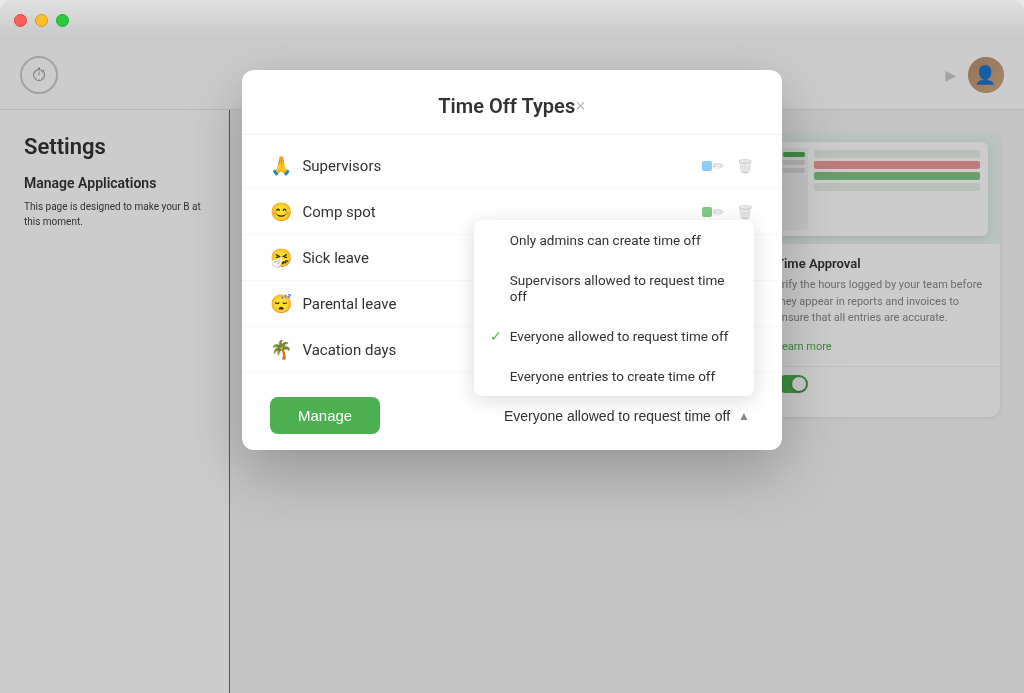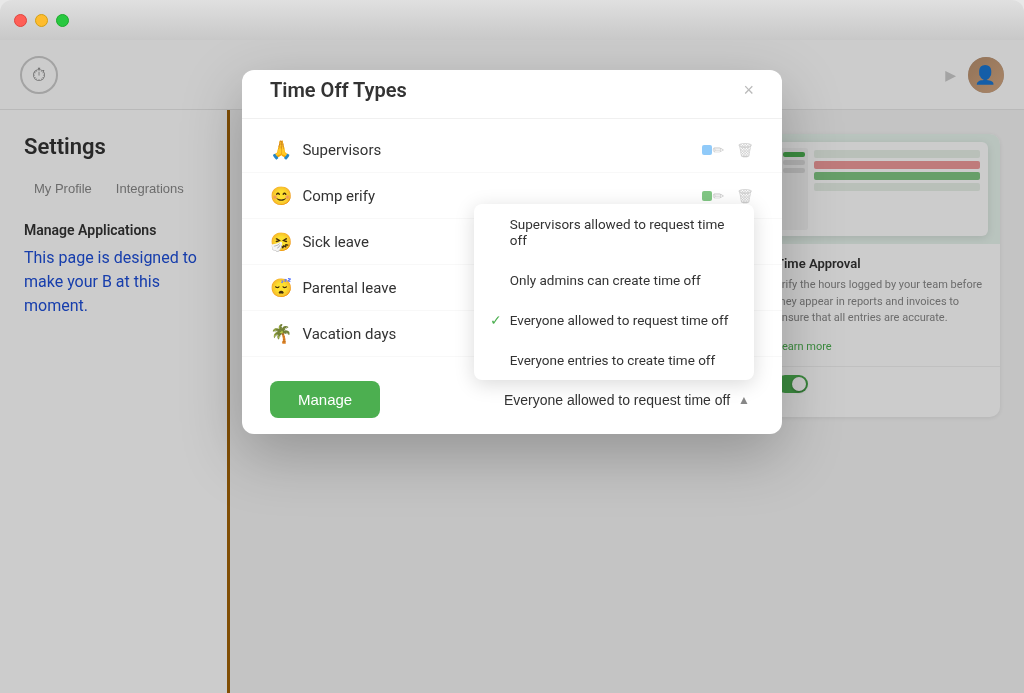--- a/index.html
+++ b/index.html
@@ -92,21 +92,21 @@
       height: calc(653px - 70px);
       position: relative;
     }
 
     
     .sidebar {
       width: 230px;
       background: #fff;
       padding: 24px 0;
       flex-shrink: 0;
-      border-right: 3px solid #a16207;
+      border-right: 1px solid #a16207;
     }
     .settings-title {
       font-size: 22px;
       font-weight: 600;
       color: #333;
       padding: 0 24px 16px;
     }
     .sidebar-tabs {
       display: flex;
       padding: 0 24px;
@@ -122,22 +122,22 @@
       background: none;
       border: none;
     }
     .sidebar-section-title {
       font-size: 14px;
       font-weight: 600;
       color: #333;
       padding: 0 24px 8px;
     }
     .sidebar-description {
-      font-size: 16px;
-      color: #1d4ed8;
+      font-size: 10px;
+      color: #404040;
       padding: 0 24px 20px;
       line-height: 1.5;
     }
 
     
     .cards-row {
       display: flex;
       gap: 16px;
       margin-top: 0;
     }
@@ -227,25 +227,25 @@
     
     .modal {
       background: #fff;
       border-radius: 12px;
       width: 540px;
       box-shadow: 0 20px 60px rgba(0,0,0,0.25);
       position: relative;
       z-index: 11;
     }
     .modal-header {
-      padding: 8px 28px 16px;
+      padding: 24px 28px 16px;
       border-bottom: 1px solid #f0f0f0;
       display: flex;
       align-items: center;
-      justify-content: space-between;
+      justify-content: center;
     }
     .modal-title {
       font-size: 20px;
       font-weight: 600;
       color: #333;
     }
     .modal-close {
       font-size: 18px;
       color: #bbb;
       cursor: pointer;
@@ -379,24 +379,20 @@
       <div class="avatar">
         <div class="avatar-img">👤</div>
       </div>
     </div>
   </div>
 
   <div class="main-content">
 
     <div class="sidebar">
       <div class="settings-title">Settings</div>
-      <div class="sidebar-tabs">
-        <button class="sidebar-tab">My Profile</button>
-        <button class="sidebar-tab">Integrations</button>
-      </div>
       <div class="sidebar-section-title">Manage Applications</div>
       <div class="sidebar-description">This page is designed to make your B
 at this moment.</div>
     </div>
 
     <div class="page-wrapper">
       <div class="cards-row">
 
         <div class="card">
           <div class="card-preview">
@@ -495,21 +491,21 @@
           <span class="item-name">Supervisors</span>
           <div class="item-color-dot" style="background:#90caf9;"></div>
           <div class="item-actions">
             <button class="item-action">✏</button>
             <button class="item-action">🗑</button>
           </div>
         </div>
 
         <div class="time-off-item">
           <span class="item-emoji">😊</span>
-          <span class="item-name">Comp erify</span>
+          <span class="item-name">Comp spot</span>
           <div class="item-color-dot" style="background:#81c784;"></div>
           <div class="item-actions">
             <button class="item-action">✏</button>
             <button class="item-action">🗑</button>
           </div>
         </div>
 
         <div class="time-off-item">
           <span class="item-emoji">🤧</span>
           <span class="item-name">Sick leave</span>
@@ -542,25 +538,25 @@
 
       </div>
 
       <div class="modal-footer">
         <button class="create-btn">Manage</button>
         <div class="dropdown-container">
 
           <div class="dropdown-menu">
             <div class="dropdown-item">
               <span class="check">✓</span>
-              <span>Supervisors allowed to request time off</span>
+              <span>Only admins can create time off</span>
             </div>
             <div class="dropdown-item">
               <span class="check">✓</span>
-              <span>Only admins can create time off</span>
+              <span>Supervisors allowed to request time off</span>
             </div>
             <div class="dropdown-item selected">
               <span class="check">✓</span>
               <span>Everyone allowed to request time off</span>
             </div>
             <div class="dropdown-item">
               <span class="check">✓</span>
               <span>Everyone entries to create time off</span>
             </div>
           </div>

